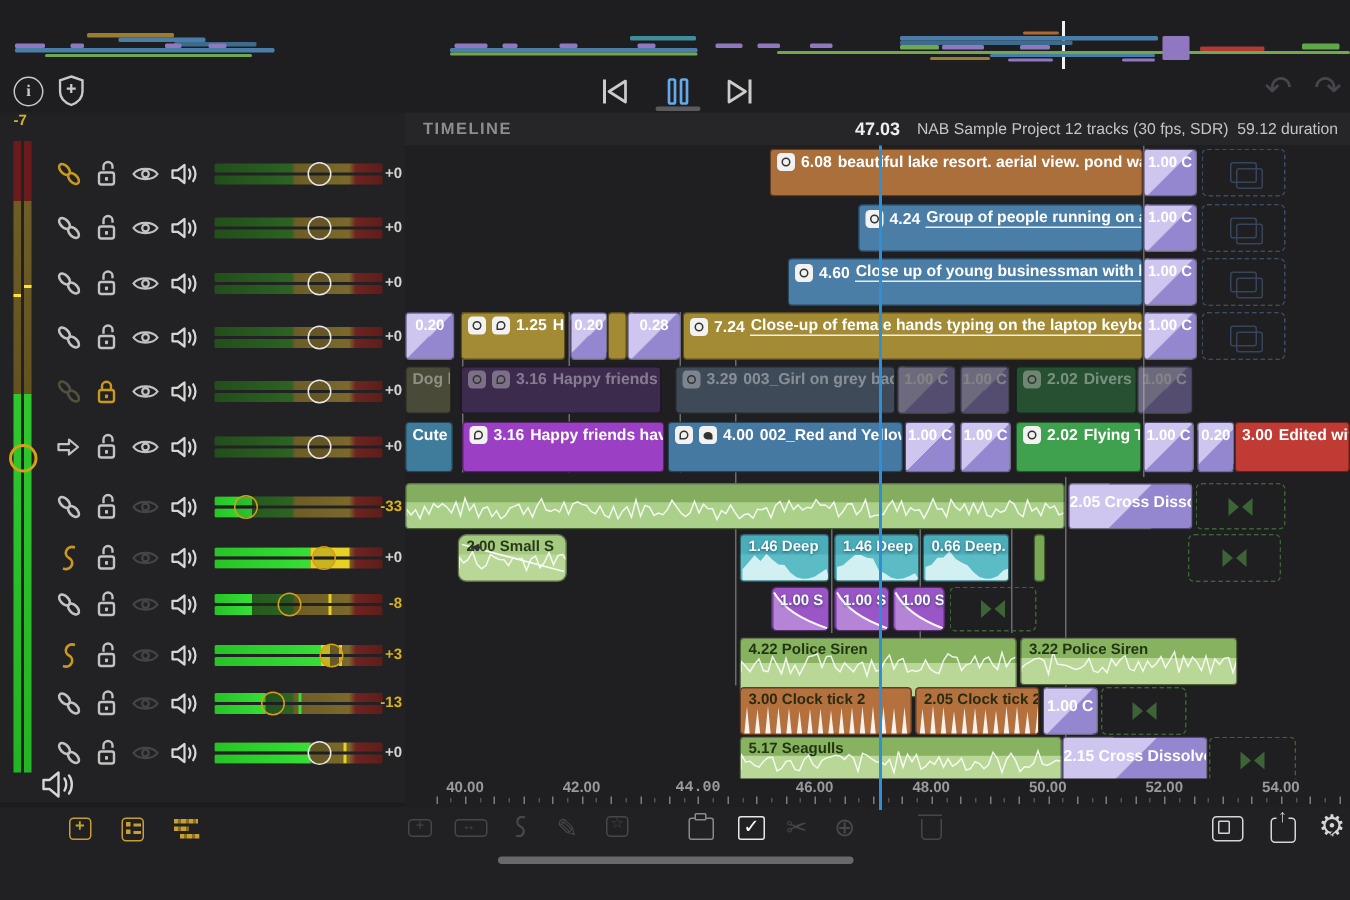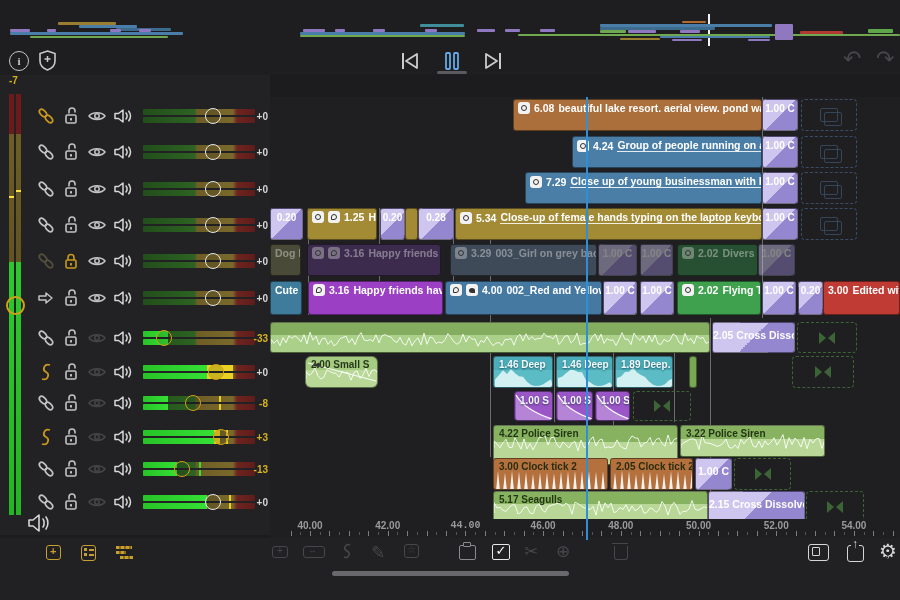--- a/index.html
+++ b/index.html
@@ -161,20 +161,25 @@
       <svg width="22" height="20" viewBox="0 0 22 20">
           <path d="M4 3 L15 10 L4 17 Z" fill="none" stroke="#cbcbcb" stroke-width="1.8" stroke-linejoin="round"></path>
           <path d="M18 2v16" stroke="#cbcbcb" stroke-width="2"></path>
         </svg>
     </div>
     <div id="pause-underline" style="left:437px;top:23px;width:30px;height:3px;"></div>
     <div class="histarrow" style="left:843px;top:1px;">↶</div>
     <div class="histarrow" style="left:876px;top:1px;">↷</div>
   </div>
 
+  <div id="tl-header">
+    <div id="tl-title">TIMELINE</div>
+    <div id="tl-time">47.03</div>
+    <div id="tl-proj"><span>NAB Sample Project 12 tracks (30 fps, SDR)</span>&nbsp;&nbsp;<span>59.12 duration</span></div>
+  </div>
 
   <div id="left-panel">
     <div id="master-val">-7</div>
     <div class="vbar" style="left:9px;"></div>
     <div class="vbar" style="left:16px;"></div>
     <div class="vpeak" style="left:9px;top:121px;"></div>
     <div class="vpeak" style="left:16px;top:115px;"></div>
     <div id="master-knob"></div>
     <div id="track-rows">
         <div class="trow" style="top: 24px;">
@@ -590,21 +595,21 @@
       </div>
       <div class="clip trans" style="left: 492px; top: 39px; width: 36px; height: 32px; background: linear-gradient(135deg, rgb(207, 198, 239) 50%, rgb(148, 134, 207) 50%); opacity: 1;">
         <div class="tlabel">1.00  C</div>
       </div>
       <div class="ghost v" style="left: 531px; top: 39px; width: 56px; height: 32px;">
         <div class="gicon-v"></div>
       </div>
       <div class="clip" style="left: 255px; top: 75px; width: 237px; height: 32px; background: rgb(74, 126, 166);">
         <div class="head">
           <span class="cicon cam"></span>
-          <span class="dur">7.29</span>
+          <span class="dur">4.60</span>
           <span class="nm u">Close up of young businessman with blue</span>
         </div>
       </div>
       <div class="clip trans" style="left: 492px; top: 75px; width: 36px; height: 32px; background: linear-gradient(135deg, rgb(207, 198, 239) 50%, rgb(148, 134, 207) 50%); opacity: 1;">
         <div class="tlabel">1.00  C</div>
       </div>
       <div class="ghost v" style="left: 531px; top: 75px; width: 56px; height: 32px;">
         <div class="gicon-v"></div>
       </div>
       <div class="clip trans" style="left: 0px; top: 111px; width: 33px; height: 32px; background: linear-gradient(135deg, rgb(207, 198, 239) 50%, rgb(148, 134, 207) 50%); opacity: 1;">
@@ -621,21 +626,21 @@
       <div class="clip trans" style="left: 110px; top: 111px; width: 25px; height: 32px; background: linear-gradient(135deg, rgb(207, 198, 239) 50%, rgb(148, 134, 207) 50%); opacity: 1;">
         <div class="tlabel">0.20</div>
       </div>
       <div class="clip" style="left: 135px; top: 111px; width: 13px; height: 32px; background: rgb(163, 139, 54);"></div>
       <div class="clip trans" style="left: 148px; top: 111px; width: 36px; height: 32px; background: linear-gradient(135deg, rgb(207, 198, 239) 50%, rgb(148, 134, 207) 50%); opacity: 1;">
         <div class="tlabel">0.28</div>
       </div>
       <div class="clip" style="left: 185px; top: 111px; width: 307px; height: 32px; background: rgb(163, 139, 54);">
         <div class="head">
           <span class="cicon cam"></span>
-          <span class="dur">5.34</span>
+          <span class="dur">7.24</span>
           <span class="nm u">Close-up of female hands typing on the laptop keyboard.</span>
         </div>
       </div>
       <div class="clip trans" style="left: 492px; top: 111px; width: 36px; height: 32px; background: linear-gradient(135deg, rgb(207, 198, 239) 50%, rgb(148, 134, 207) 50%); opacity: 1;">
         <div class="tlabel">1.00  C</div>
       </div>
       <div class="ghost v" style="left: 531px; top: 111px; width: 56px; height: 32px;">
         <div class="gicon-v"></div>
       </div>
       <div class="clip dimmed" style="left: 0px; top: 147px; width: 31px; height: 32px; background: rgb(74, 74, 56);">
@@ -749,21 +754,21 @@
       <div class="clip" style="left: 286px; top: 259px; width: 57px; height: 32px; background: linear-gradient(rgb(75, 173, 185) 42%, rgb(91, 188, 198) 42%); border-radius: 3px;">
         <svg width="57" height="32" style="position: absolute; left: 0px; top: 0px; pointer-events: none;">
           <path fill="rgba(240,252,253,0.8)" d="M1 30 L1 20.952733666898062 L5 19.857353496781357 L9 16.253857888206376 L13 12.975504066411848 L17 12.987246445747278 L21 14.885437726733942 L25 15.260221573198182 L29 23.356178092457746 L33 25.324243298209744 L37 27.929724938206576 L41 28.92153500415974 L45 28.736770397817416 L49 27.139962541971755 L53 25.152603644802287 L56 30 Z"></path>
         </svg>
         <div class="atext lt">1.46  Deep</div>
       </div>
       <div class="clip" style="left: 345px; top: 259px; width: 58px; height: 32px; background: linear-gradient(rgb(75, 173, 185) 42%, rgb(91, 188, 198) 42%); border-radius: 3px;">
         <svg width="58" height="32" style="position: absolute; left: 0px; top: 0px; pointer-events: none;">
           <path fill="rgba(240,252,253,0.8)" d="M1 30 L1 20.939852228517474 L5 19.534441855796125 L9 14.911419856728996 L13 14.693216470128474 L17 10.39230062785812 L21 15.433756626934148 L25 17.966729085187467 L29 19.907936197109457 L33 24.578872601226024 L37 27.703488677034922 L41 28.88729599289895 L45 28.675676975556126 L49 27.233208297084616 L53 23.225520240743855 L57 21.737595475371975 L57 30 Z"></path>
         </svg>
-        <div class="atext lt">1.89  Deep.</div>
+        <div class="atext lt">0.66  Deep.</div>
       </div>
       <div class="clip" style="left: 419px; top: 259px; width: 8px; height: 32px; background: rgb(121, 168, 85);"></div>
       <div class="ghost a" style="left: 522px; top: 259px; width: 62px; height: 32px;">
         <div class="gicon-a"></div>
       </div>
       <div class="clip" style="left: 244px; top: 294px; width: 39px; height: 30px; background: rgb(154, 85, 198); border-radius: 4px;">
         <svg width="39" height="30" style="position: absolute; left: 0px; top: 0px; pointer-events: none;">
           <path d="M1 3 Q 9.75 18 37 27" fill="none" stroke="rgba(255,255,255,0.95)" stroke-width="1.4"></path>
           <path fill="rgba(255,255,255,0.28)" d="M1 3 Q 9.75 18 37 27 L37 29 L1 29 Z"></path>
         </svg>

